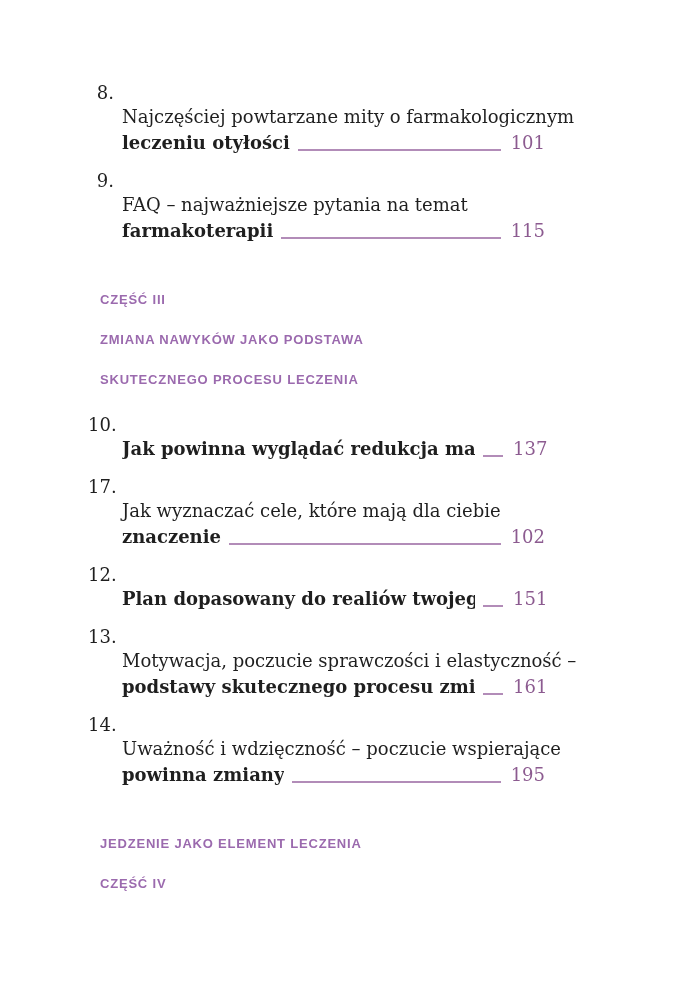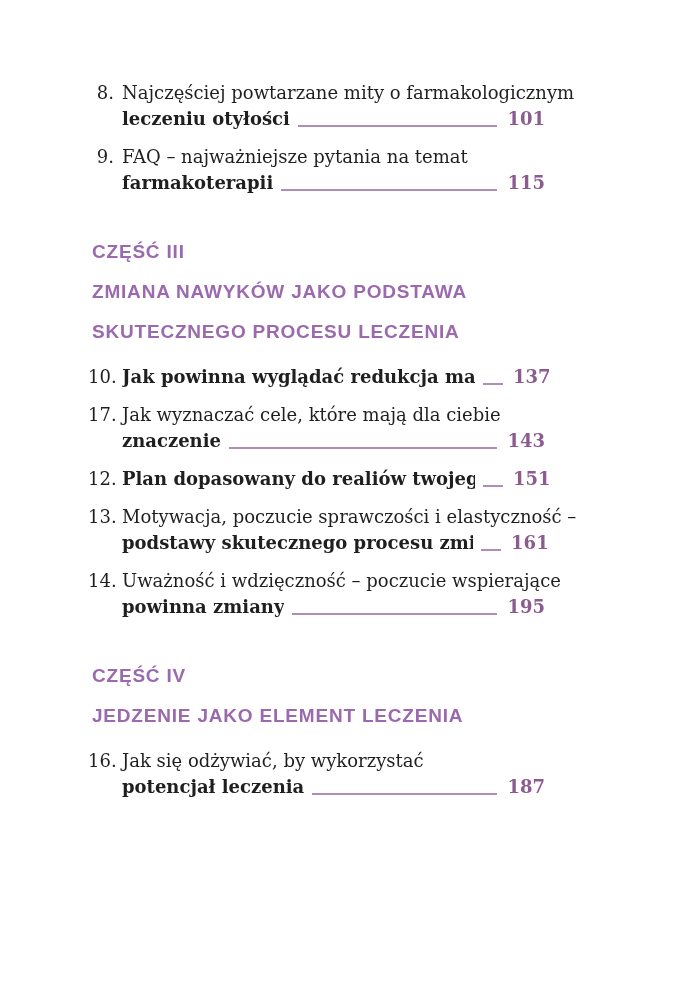--- a/index.html
+++ b/index.html
@@ -28,49 +28,50 @@
     min-width: 26px;
     text-align: right;
     margin-right: 8px;
     white-space: nowrap;
   }
   .toc-body {
     flex: 1;
     display: flex;
     flex-direction: column;
     min-width: 0;
+    margin-top: 24px;
   }
   .toc-line { white-space: nowrap; }
   .toc-line-last {
     display: flex;
     align-items: flex-end;
     white-space: nowrap;
   }
   .toc-text { flex: 0 1 auto; overflow: hidden; font-weight: bold; }
   .leader {
     flex: 1 1 20px;
     min-width: 20px;
     border-bottom: 2px solid var(--leader, #b28cb8);
     margin: 0 10px 5px 8px;
     height: 1px;
   }
   .page-num {
-    font-weight: bold;
+    font-weight: normal;
     color: var(--page-number, #8c5b90);
     min-width: 32px;
     text-align: right;
   }
   
   .part {
     font-family: "Liberation Sans", "DejaVu Sans", sans-serif;
     font-weight: bold;
-    font-size: 19px;
+    font-size: 13px;
     letter-spacing: 0.8px;
     color: var(--heading-accent, #9b6aae);
-    margin: 36px 0 12px 4px;
+    margin: 36px 0 12px 12px;
   }
   .part-line { line-height: 40px; white-space: nowrap; }
 </style>
 </head>
 <body>
 
 <div class="page">
 
   <div class="toc-item">
     <div class="toc-num">8.</div>
@@ -113,21 +114,21 @@
     </div>
   </div>
 
   <div class="toc-item">
     <div class="toc-num">17.</div>
     <div class="toc-body">
       <div class="toc-line">Jak wyznaczać cele, które mają dla ciebie</div>
       <div class="toc-line-last">
         <span class="toc-text">znaczenie</span>
         <span class="leader"></span>
-        <span class="page-num">143</span>
+        <span class="page-num">102</span>
       </div>
     </div>
   </div>
 
   <div class="toc-item">
     <div class="toc-num">12.</div>
     <div class="toc-body">
       <div class="toc-line-last">
         <span class="toc-text">Plan dopasowany do realiów twojego życia</span>
         <span class="leader"></span>
@@ -155,29 +156,18 @@
       <div class="toc-line-last">
         <span class="toc-text">powinna zmiany</span>
         <span class="leader"></span>
         <span class="page-num">195</span>
       </div>
     </div>
   </div>
 
 
   <div class="part">
+    <div class="part-line">JEDZENIE JAKO ELEMENT LECZENIA</div>
     <div class="part-line">CZĘŚĆ IV</div>
-    <div class="part-line">JEDZENIE JAKO ELEMENT LECZENIA</div>
   </div>
 
-  <div class="toc-item">
-    <div class="toc-num">16.</div>
-    <div class="toc-body">
-      <div class="toc-line">Jak się odżywiać, by wykorzystać</div>
-      <div class="toc-line-last">
-        <span class="toc-text">potencjał leczenia</span>
-        <span class="leader"></span>
-        <span class="page-num">187</span>
-      </div>
-    </div>
-  </div>
 
 </div>
 
 </body></html>

